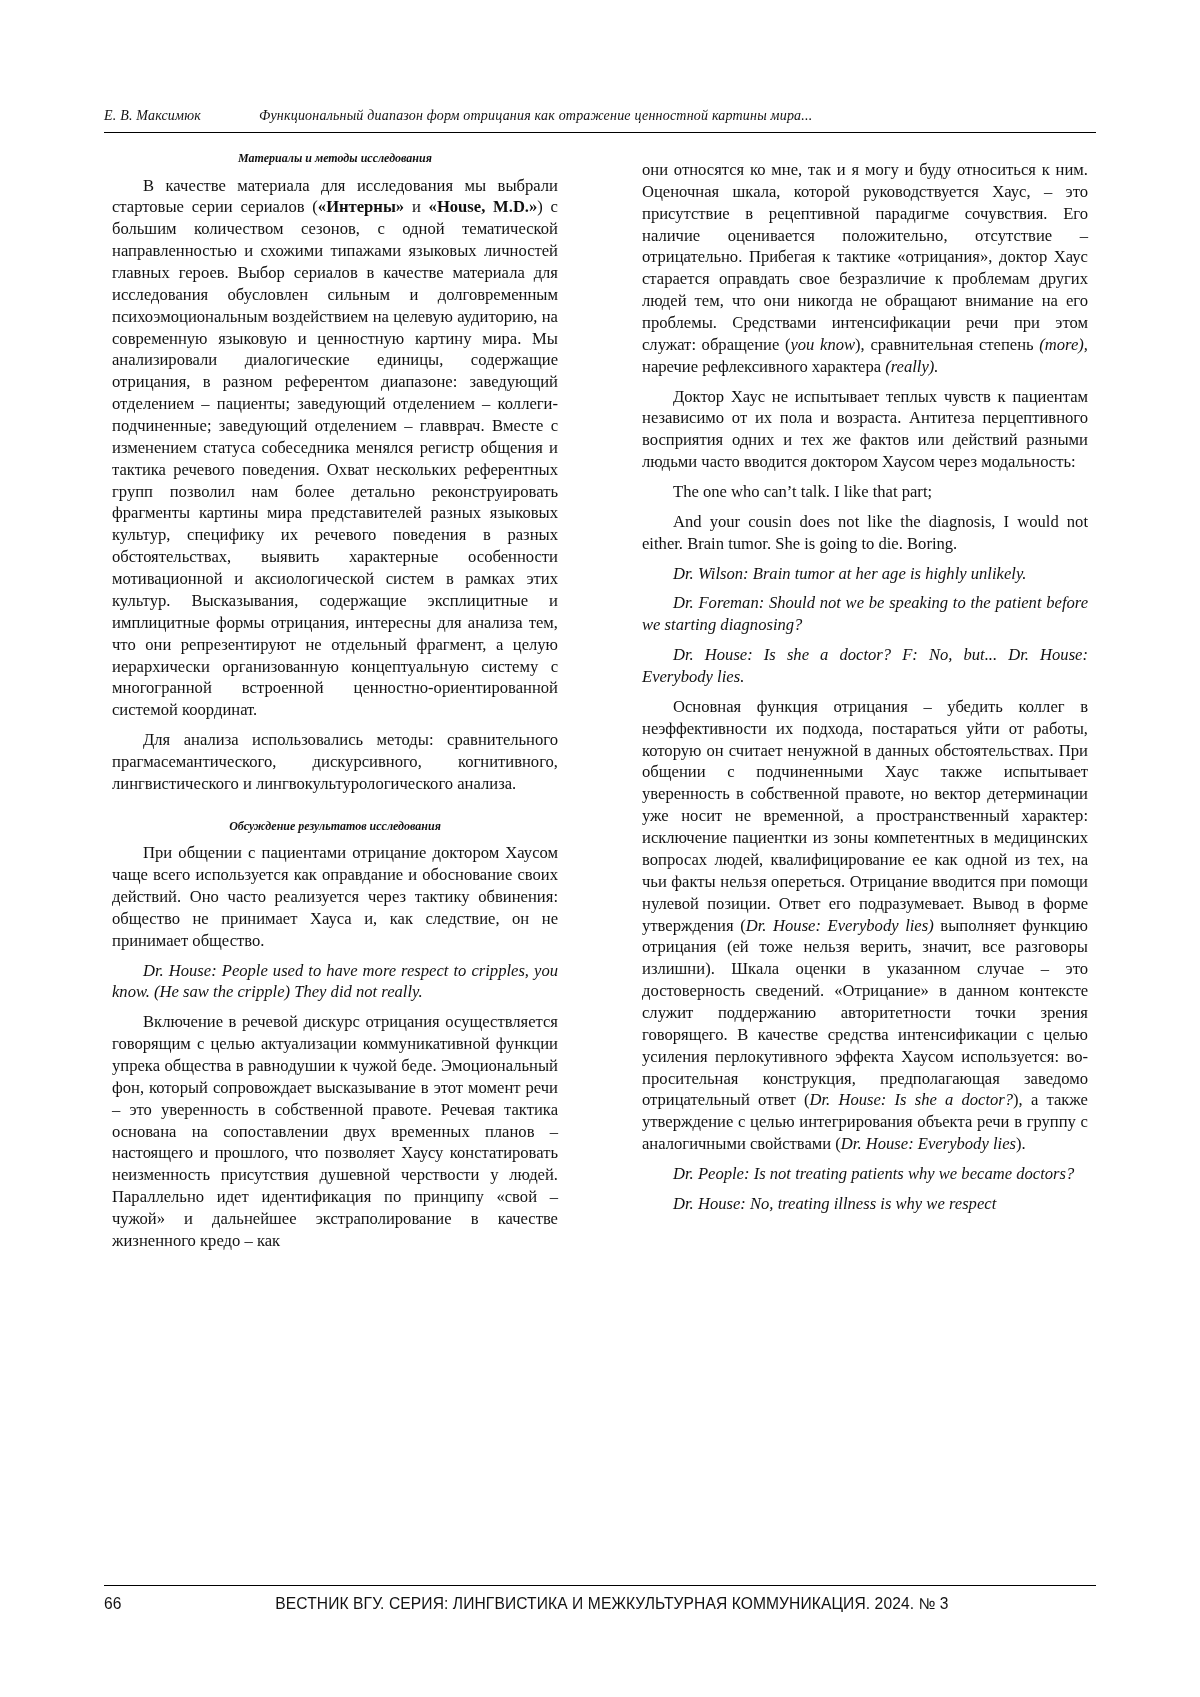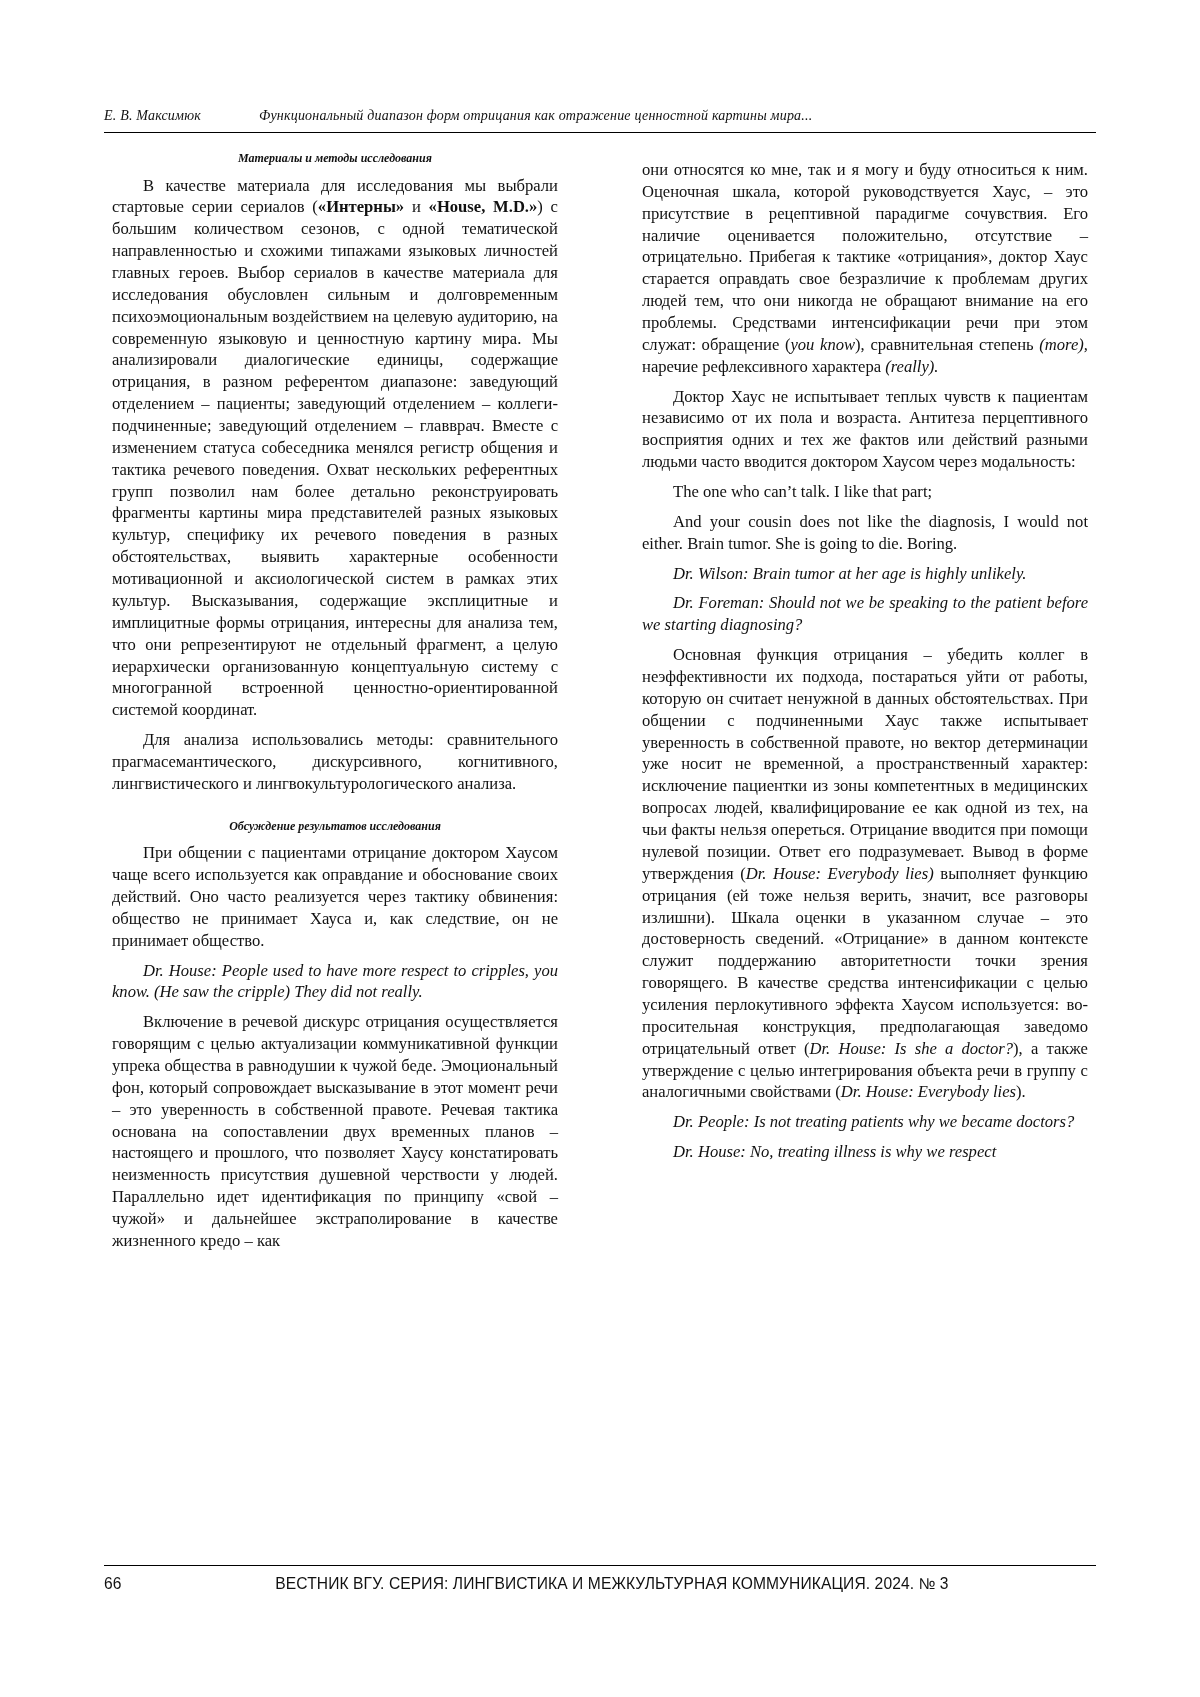--- a/index.html
+++ b/index.html
@@ -78,21 +78,21 @@
     text-indent: 31px;
   }
   p.noindent { text-indent: 0; }
   .it { font-style: italic; }
   .bd { font-weight: bold; }
   
   .footer-wrap {
     position: absolute;
     left: 104px;
     right: 104px;
-    bottom: 104px;
+    bottom: 84px;
   }
   .rule-bottom {
     border-bottom: 1.1px solid #000;
     width: 100%;
     margin-bottom: 9px;
   }
   .footer {
     display: flex;
     align-items: baseline;
     font-family: "Liberation Sans", sans-serif;
@@ -144,20 +144,21 @@
       <p class="noindent"><span>они относятся ко мне, так и я могу и буду относиться к ним. Оценочная шкала, которой руководствуется Хаус, – это присутствие в рецептивной парадигме сочувствия. Его наличие оценивается положительно, отсутствие – отрицательно. Прибегая к тактике «от­рицания», доктор Хаус старается оправдать свое безразличие к проблемам других людей тем, что они никогда не обращают внимание на его проблемы. Средствами интенсификации речи при этом служат: обращение (</span><span class="it">you know</span><span>), сравнительная степень </span><span class="it">(more),</span><span> наречие рефлексивного характера </span><span class="it">(really).</span></p>
 
       <p>Доктор Хаус не испытывает теплых чувств к па­циентам независимо от их пола и возраста. Антитеза перцептивного восприятия одних и тех же фактов или действий разными людьми часто вводится доктором Хаусом через модальность:</p>
 
       <p>The one who can’t talk. I like that part;</p>
       <p>And your cousin does not like the diagnosis, I would not either. Brain tumor. She is going to die. Boring.</p>
 
 
       <p class="it">Dr. Wilson: Brain tumor at her age is highly un­likely.</p>
       <p class="it">Dr. Foreman: Should not we be speaking to the pa­tient before we starting diagnosing?</p>
+      <p class="it">Dr. House:  Is she a doctor? F: No, but... Dr. House: Everybody lies.</p>
 
       <p><span>Основная функция отрицания – убедить коллег в неэффективности их подхода, постараться уйти от работы, которую он считает ненужной в данных об­стоятельствах. При общении с подчиненными Хаус также испытывает уверенность в собственной право­те, но вектор детерминации уже носит не временной, а пространственный характер: исключение пациент­ки из зоны компетентных в медицинских вопросах людей, квалифицирование ее как одной из тех, на чьи факты нельзя опереться. Отрицание вводится при помощи нулевой позиции. Ответ его подразумевает. Вывод в форме утверждения (</span><span class="it">Dr. House: Everybody lies)</span><span> выполняет функцию отрицания (ей тоже нельзя верить, значит, все разговоры излишни). Шкала оцен­ки в указанном случае – это достоверность сведений. «Отрицание» в данном контексте служит поддержа­нию авторитетности точки зрения говорящего. В качестве средства интенсификации с целью усиления перлокутивного эффекта Хаусом используется: во­просительная конструкция, предполагающая заведо­мо отрицательный ответ (</span><span class="it">Dr. House: Is she a doctor?</span><span>), а также утверждение с целью интегрирования объек­та речи в группу с аналогичными свойствами (</span><span class="it">Dr. House: Everybody lies</span><span>).</span></p>
 
       <p class="it">Dr. People:  Is not treating patients why we became doctors?</p>
       <p class="it">Dr. House:  No, treating illness is why we respect</p>
 
     </div>
   </div>
 
   <div class="footer-wrap">

